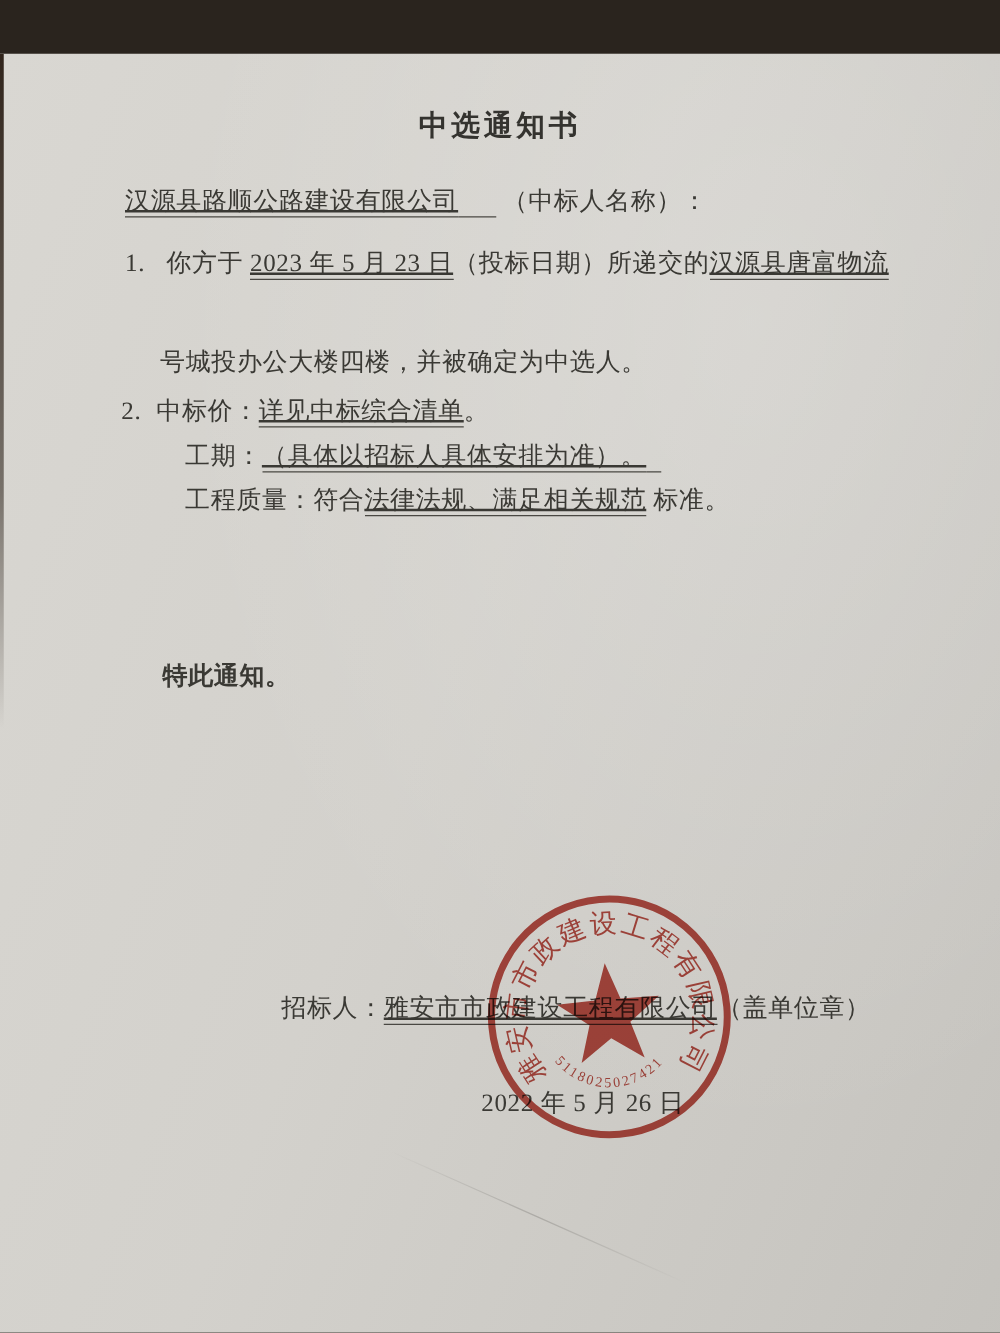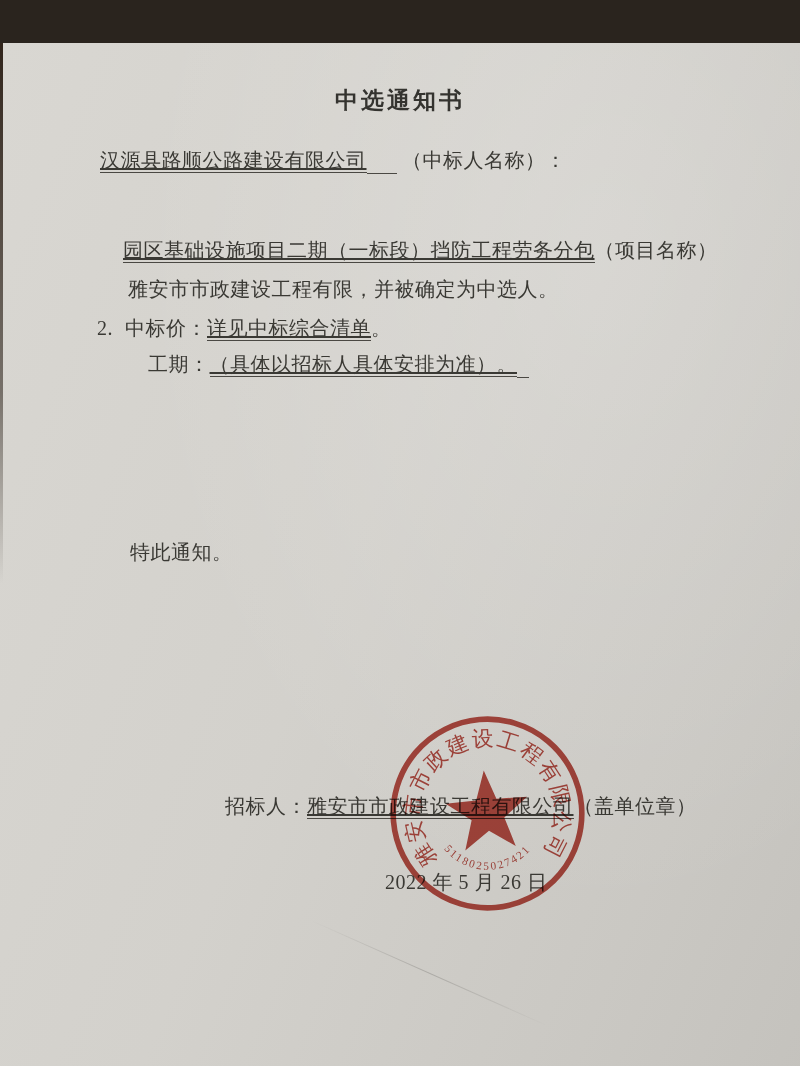--- a/index.html
+++ b/index.html
@@ -36,37 +36,40 @@
   <div class="edge-left"></div>
   <div class="crease"></div>
 
   <div class="title">中选通知书</div>
 
   <div class="line" style="left:100px;top:104px;">
     <span class="u">汉源县路顺公路建设有限公司</span><span class="uext"></span>
     <span>（中标人名称）：</span>
   </div>
 
-
-  <div class="line" style="left:123px;top:194px;">
-    <span class="u">园区基础设施项目二期（一标段）挡防工程劳务分包</span><span>（项目名称）</span>
+  <div class="line" style="left:100px;top:154px;">
+    <span class="num1">1.</span><span>你方于 </span><span class="u">2023 年 5 月 23 日</span><span>（投标日期）所递交的</span><span class="u">汉源县唐富物流</span>
   </div>
 
+
   <div class="line" style="left:128px;top:233px;">
-    <span>雅安市市政建设工程有限，并被确定为中选人。</span>
+    <span>号城投办公大楼四楼，并被确定为中选人。</span>
   </div>
 
   <div class="line" style="left:97px;top:272px;">
     <span class="num2">2.</span><span>中标价：</span><span class="u">详见中标综合清单</span><span>。</span>
   </div>
   <div class="line" style="left:148px;top:308px;">
     <span>工期：</span><span class="u">（具体以招标人具体安排为准）。</span><span class="uext" style="width:12px"></span>
   </div>
+  <div class="line" style="left:148px;top:343px;">
+    <span>工程质量：符合</span><span class="u">法律法规、满足相关规范</span><span> 标准。</span>
+  </div>
 
-  <div class="line" style="left:130px;top:496px;">
+  <div class="line" style="left:130px;top:484px;font-weight:bold;">
     <span>特此通知。</span>
   </div>
 
   <div class="line" style="left:225px;top:750px;">
     <span>招标人：</span><span class="u">雅安市市政建设工程有限公司</span><span>（盖单位章）</span>
   </div>
   <div class="line" style="left:385px;top:826px;">
     <span>2022 年 5 月 26 日</span>
   </div>
 

